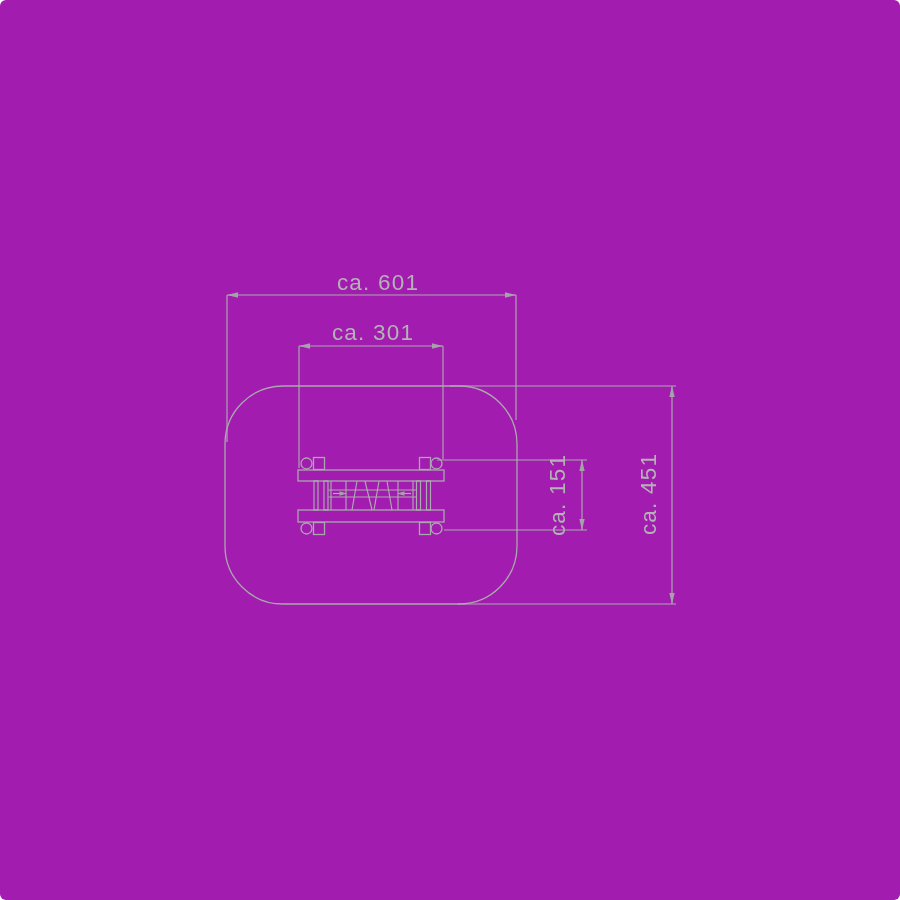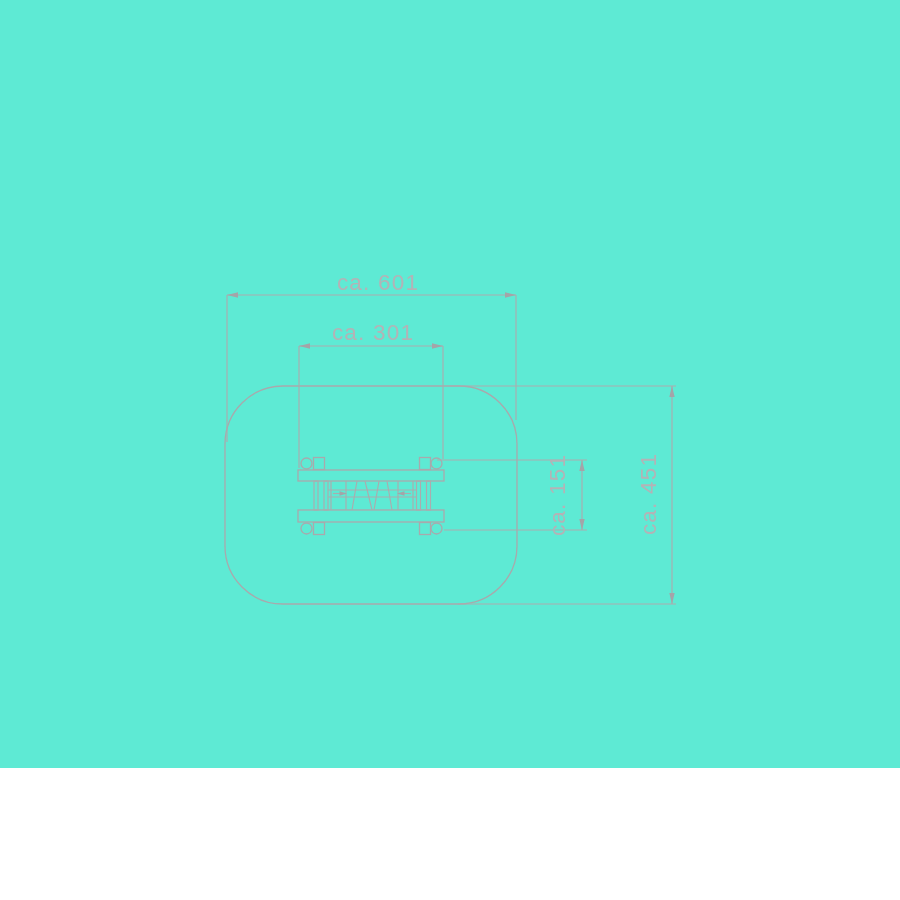--- a/index.html
+++ b/index.html
@@ -1,21 +1,22 @@
 <!DOCTYPE html>
 <html><head>
 <meta charset="utf-8">
 <style>
   html,body{margin:0;padding:0;background:#ffffff;}
   .stage{
     position:relative;
-    width:900px;height:768px;
-    background:#5eead4;
+    width:900px;height:900px;
+    background:#a21caf;
     font-family:"Liberation Sans", sans-serif;
     overflow:hidden;
+    border-radius:6px;
   }
   svg{display:block;}
   .ln{stroke:#a9a9ac;stroke-width:1.3;fill:none;}
   .ln-thin{stroke:#abacae;stroke-width:1.15;fill:none;}
   .arrow{fill:#a4a4a8;stroke:none;}
   .dim-label{
     fill:#b3b3b6;
     font-size:22.5px;
     letter-spacing:1.2px;
     font-family:"Liberation Sans", sans-serif;

